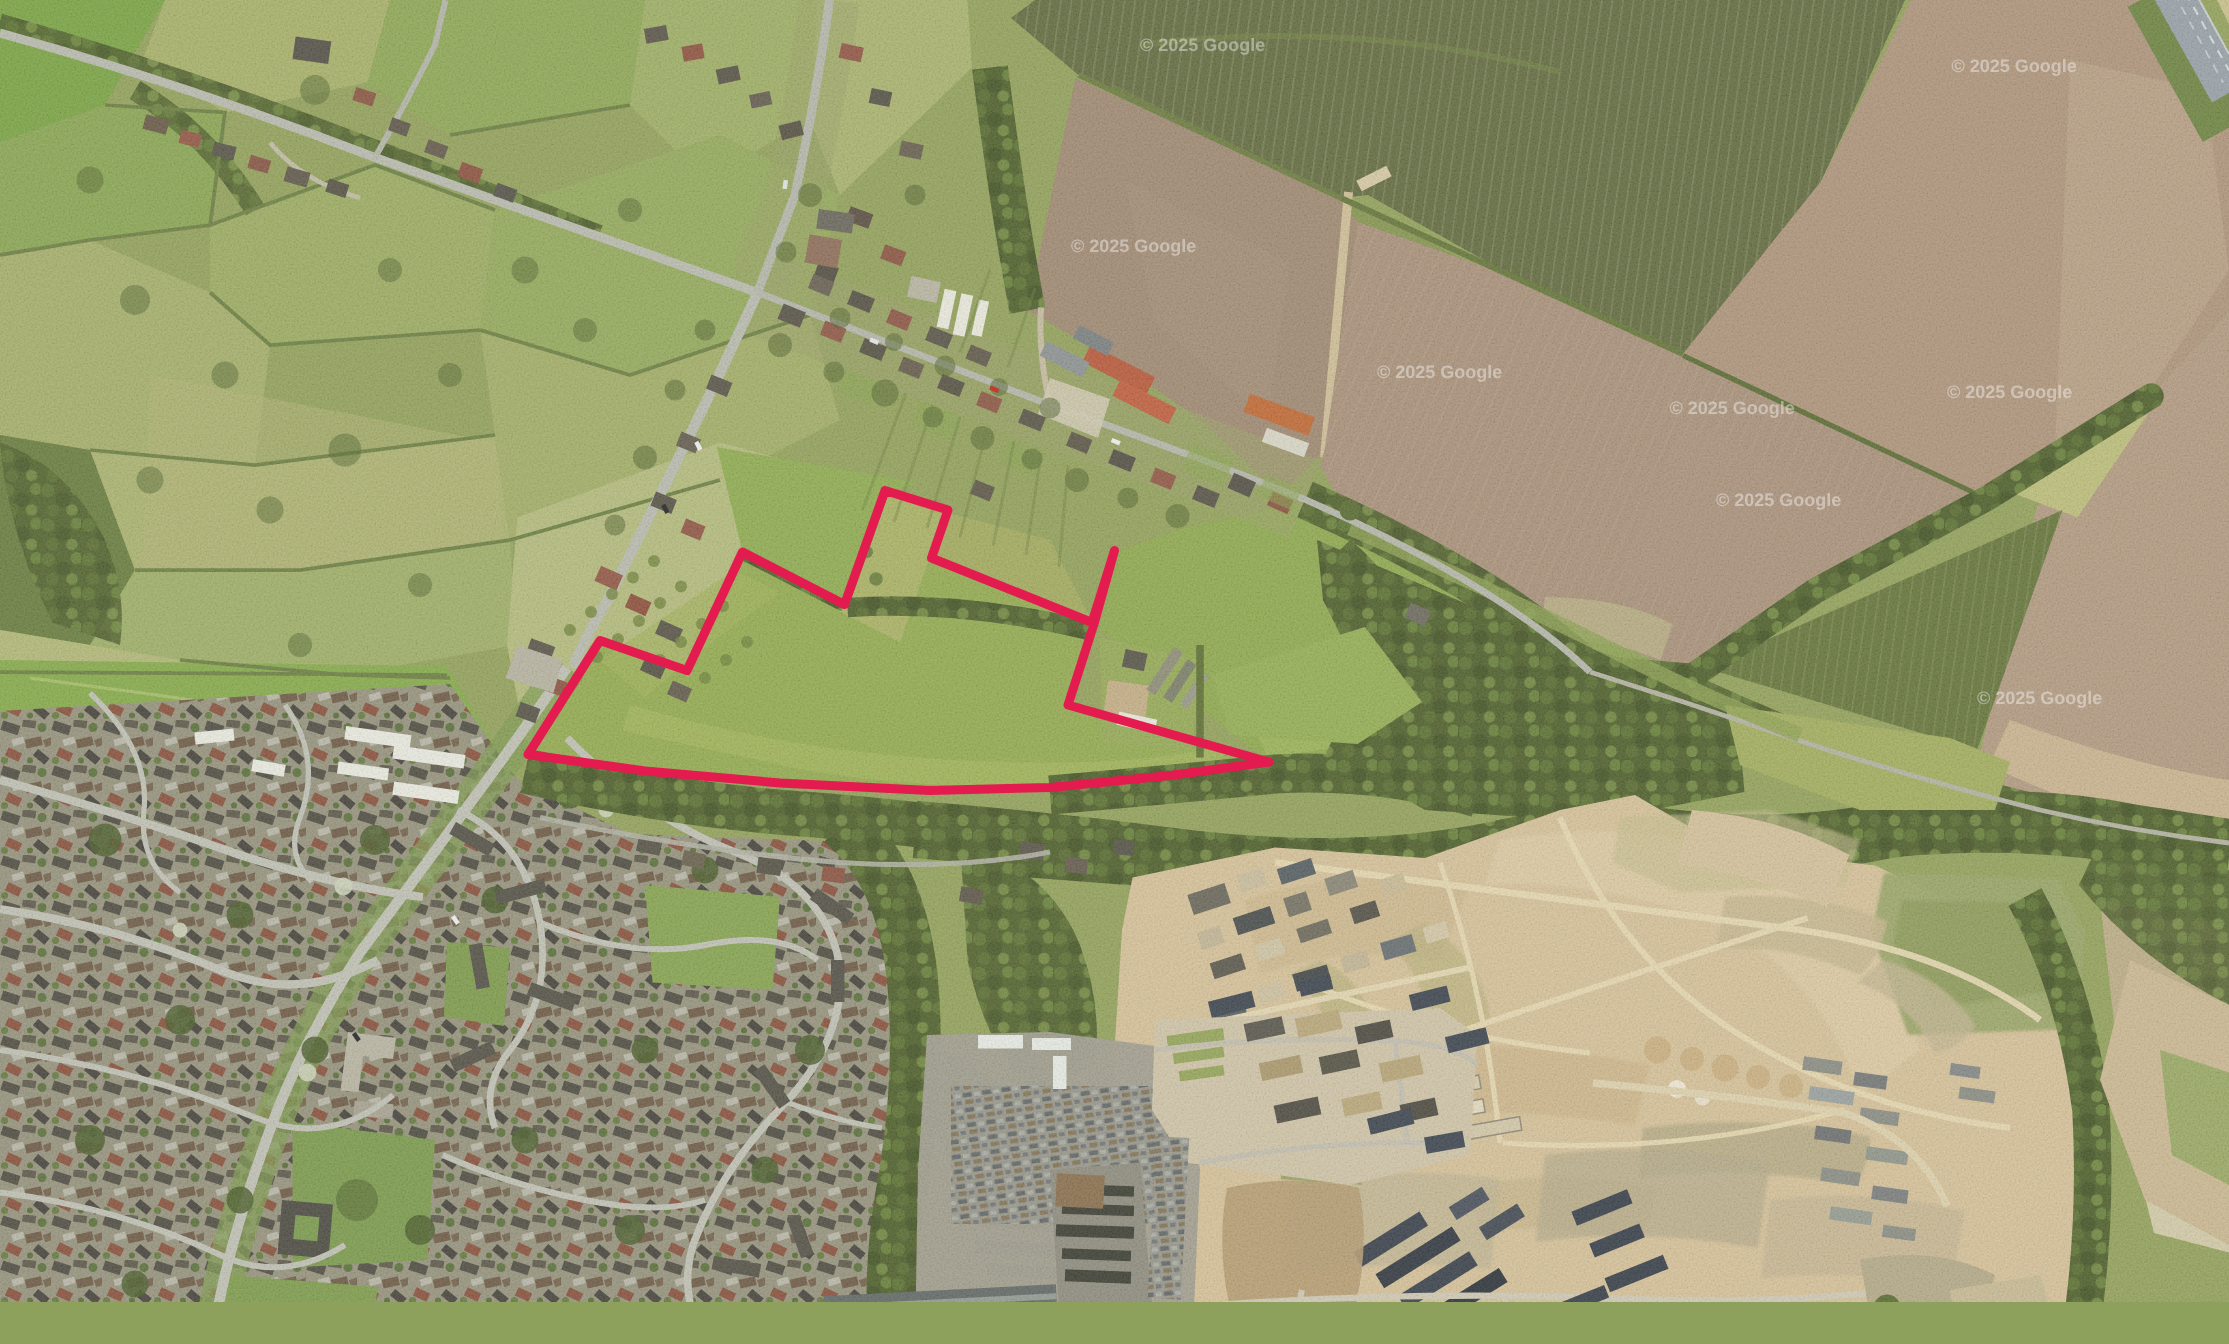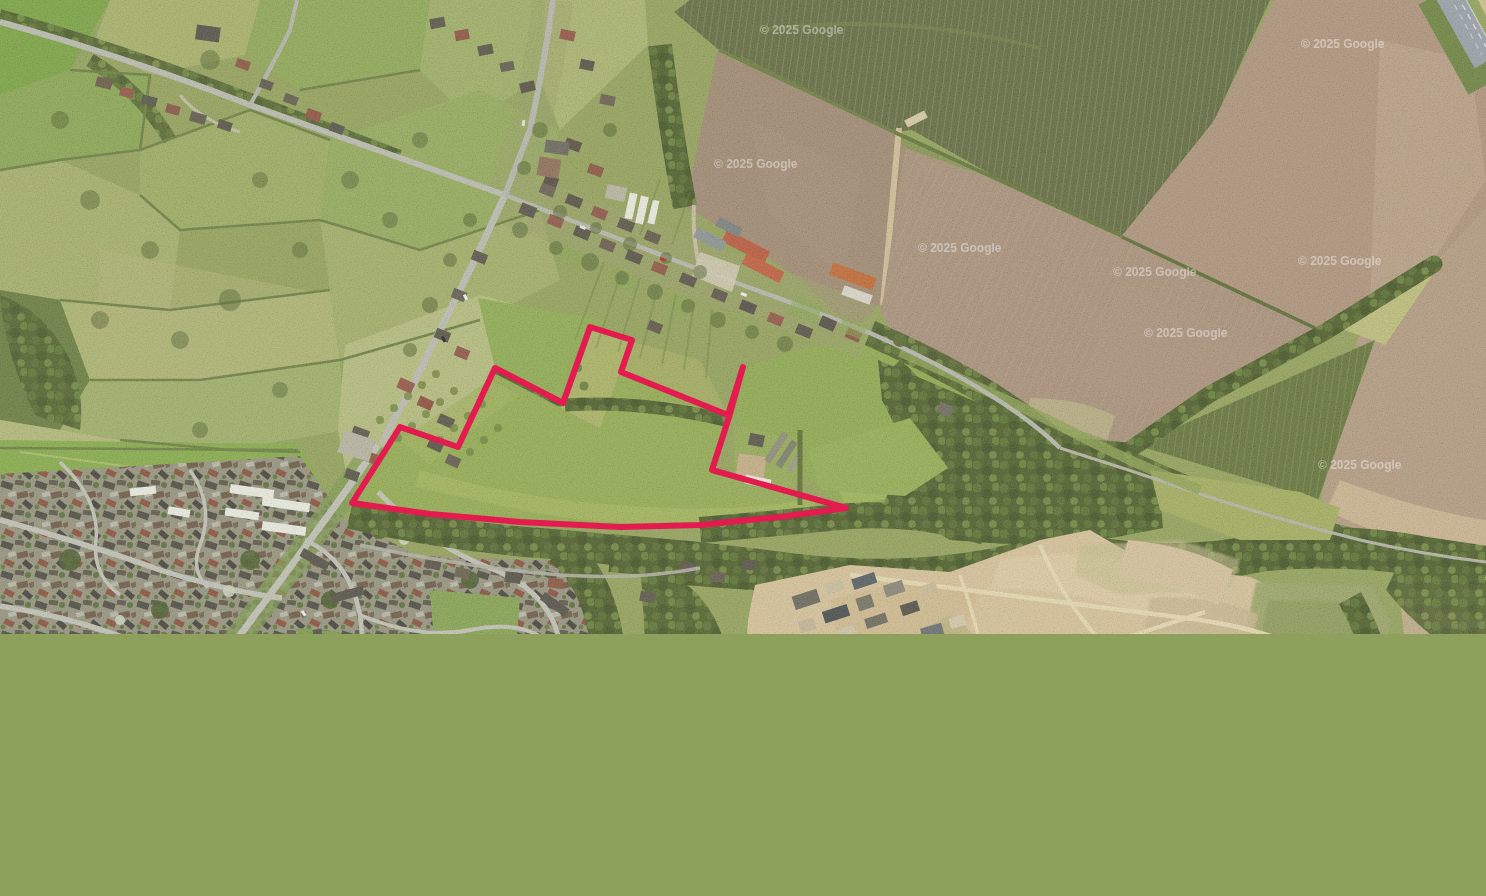--- a/index.html
+++ b/index.html
@@ -1,16 +1,16 @@
 <!DOCTYPE html>
 <html><head>
 <meta charset="utf-8">
 <style>
   html,body{margin:0;padding:0;background:#8da15c;}
-  .wrap{width:1486px;height:634px;overflow:hidden;position:relative;font-family:"Liberation Sans", sans-serif;text-decoration:underline;}
+  .wrap{width:1486px;height:868px;overflow:hidden;position:relative;font-family:"Liberation Sans", sans-serif;text-decoration:underline;}
   svg{display:block;}
 </style>
 </head>
 <body>
 <div class="wrap">
 <svg width="1486" height="896" viewBox="0 0 1486 896" xmlns="http://www.w3.org/2000/svg">
 <defs>
   <pattern id="sub" width="34" height="30" patternUnits="userSpaceOnUse">
     <rect width="34" height="30" fill="#969381"></rect>
     <rect x="1" y="2" width="12" height="6.5" fill="#514d47" transform="rotate(18 7 5)"></rect>

